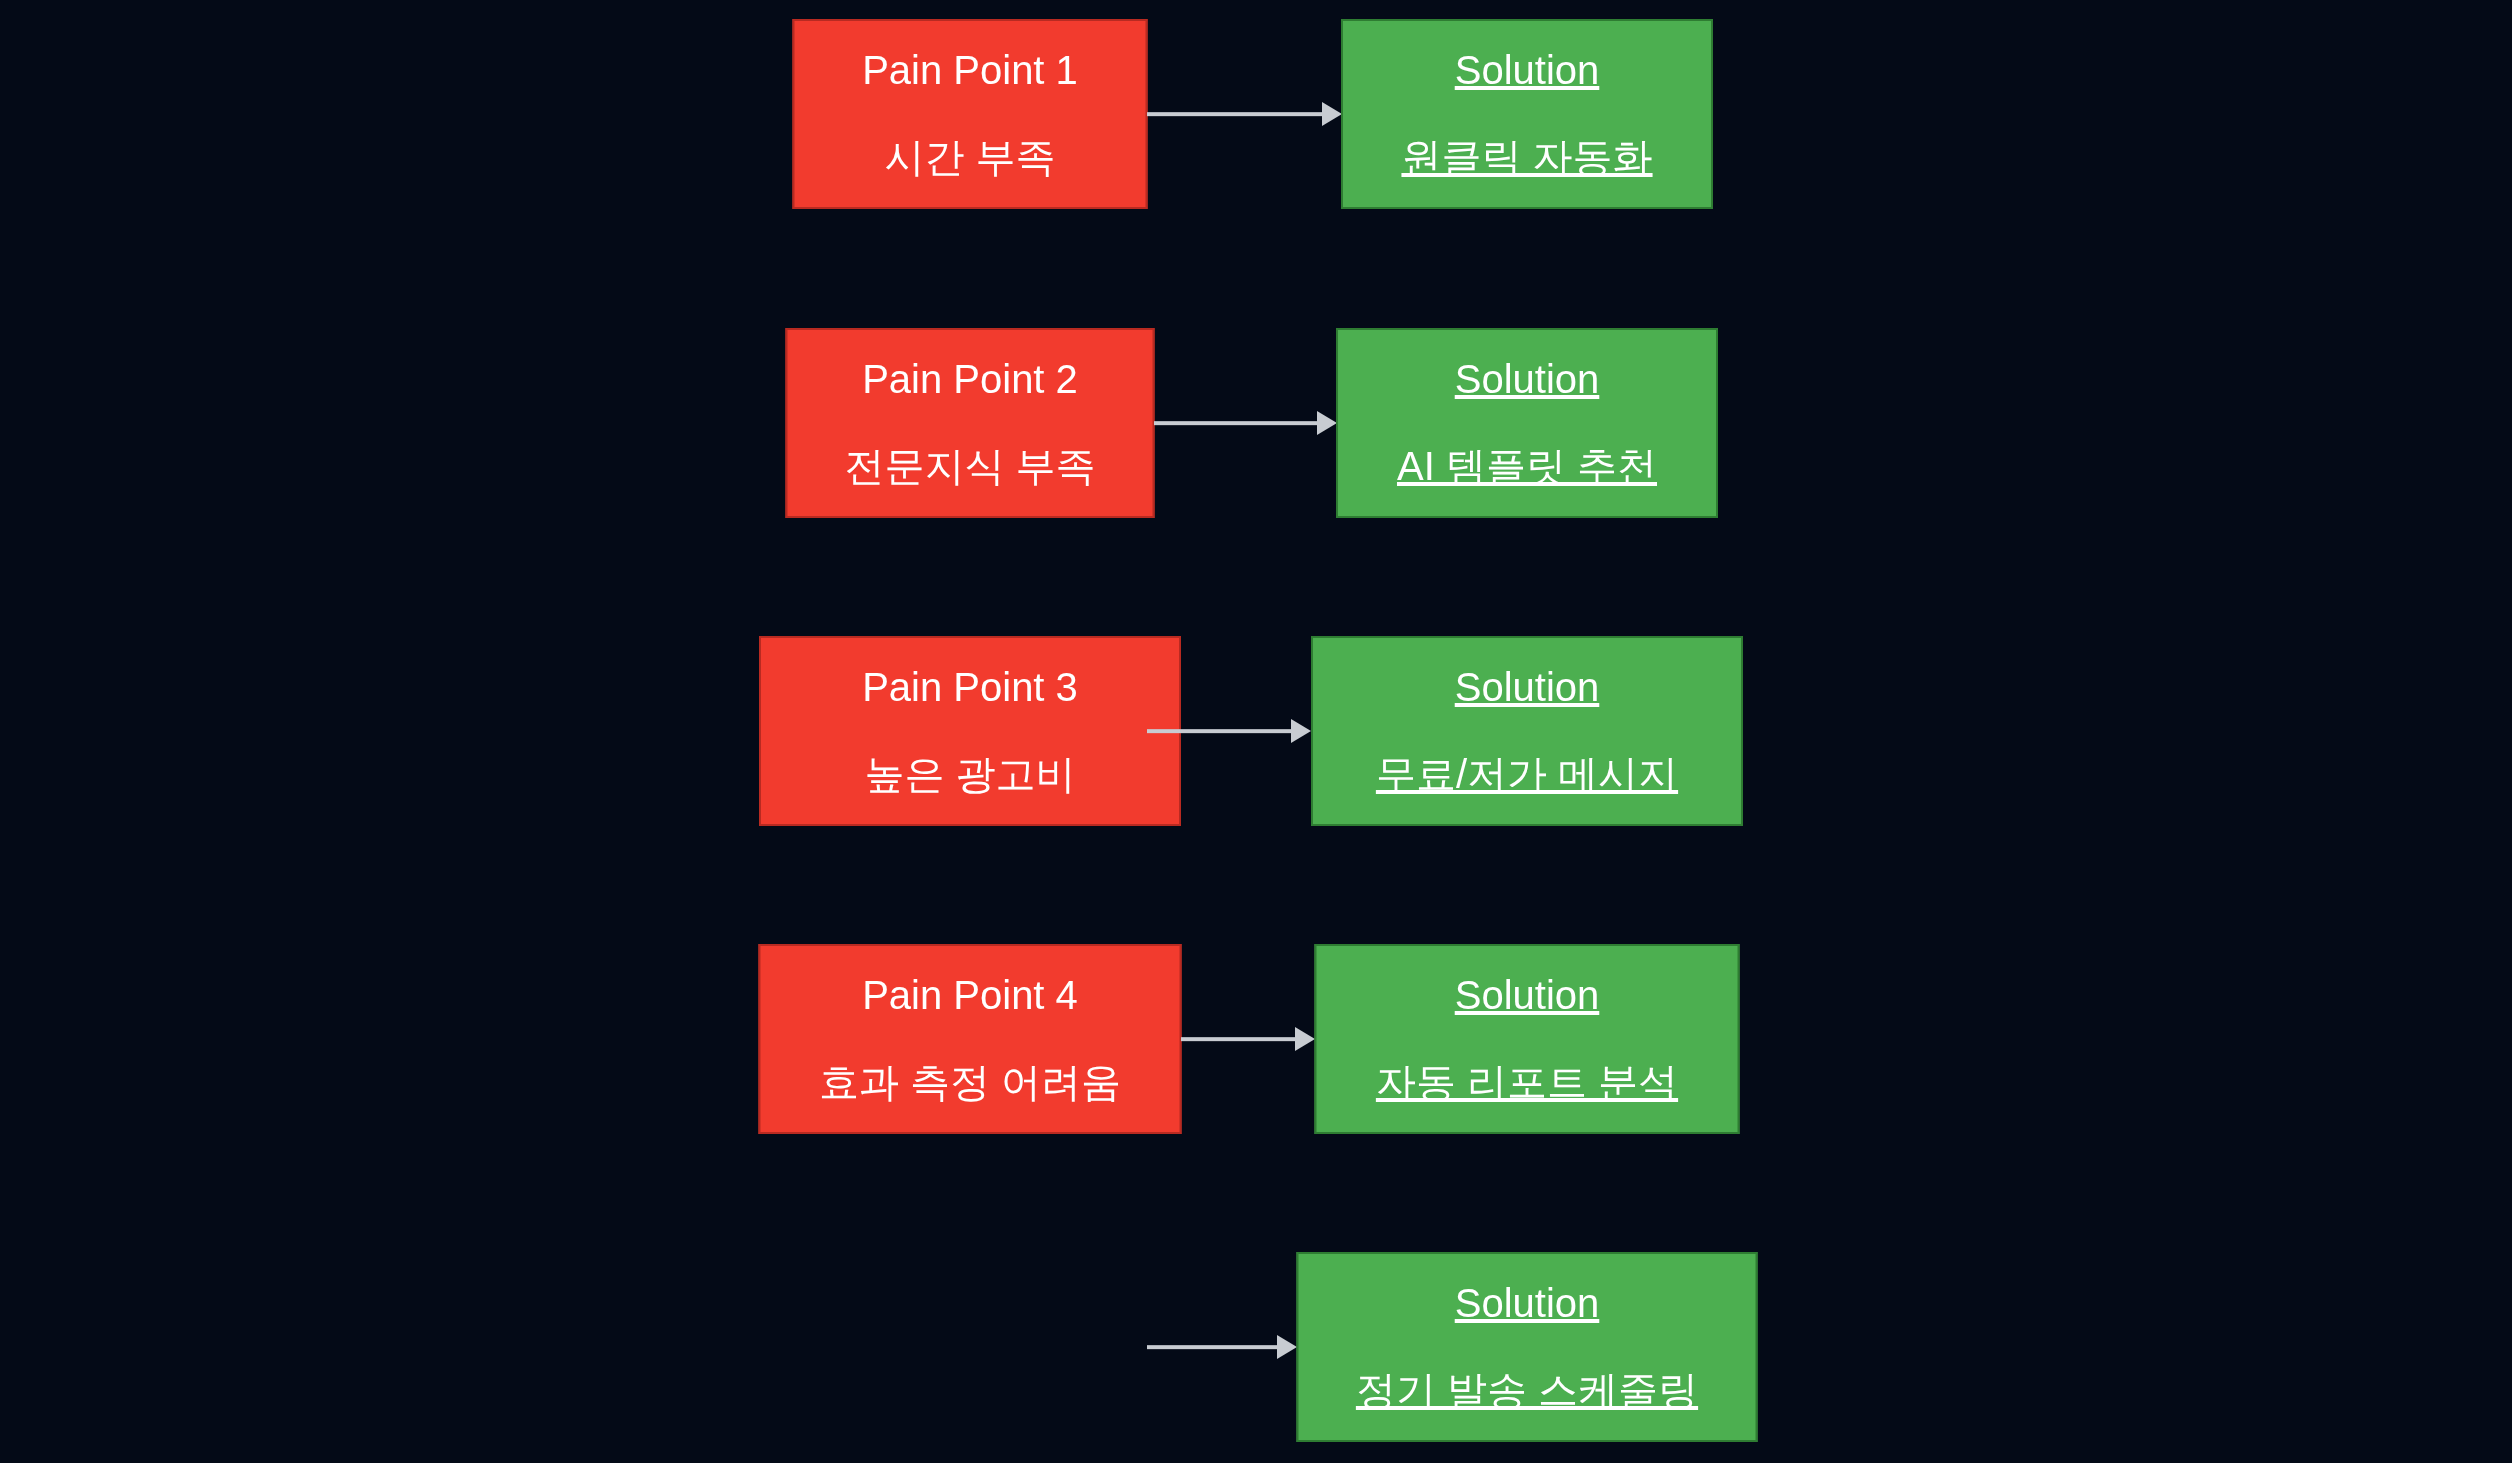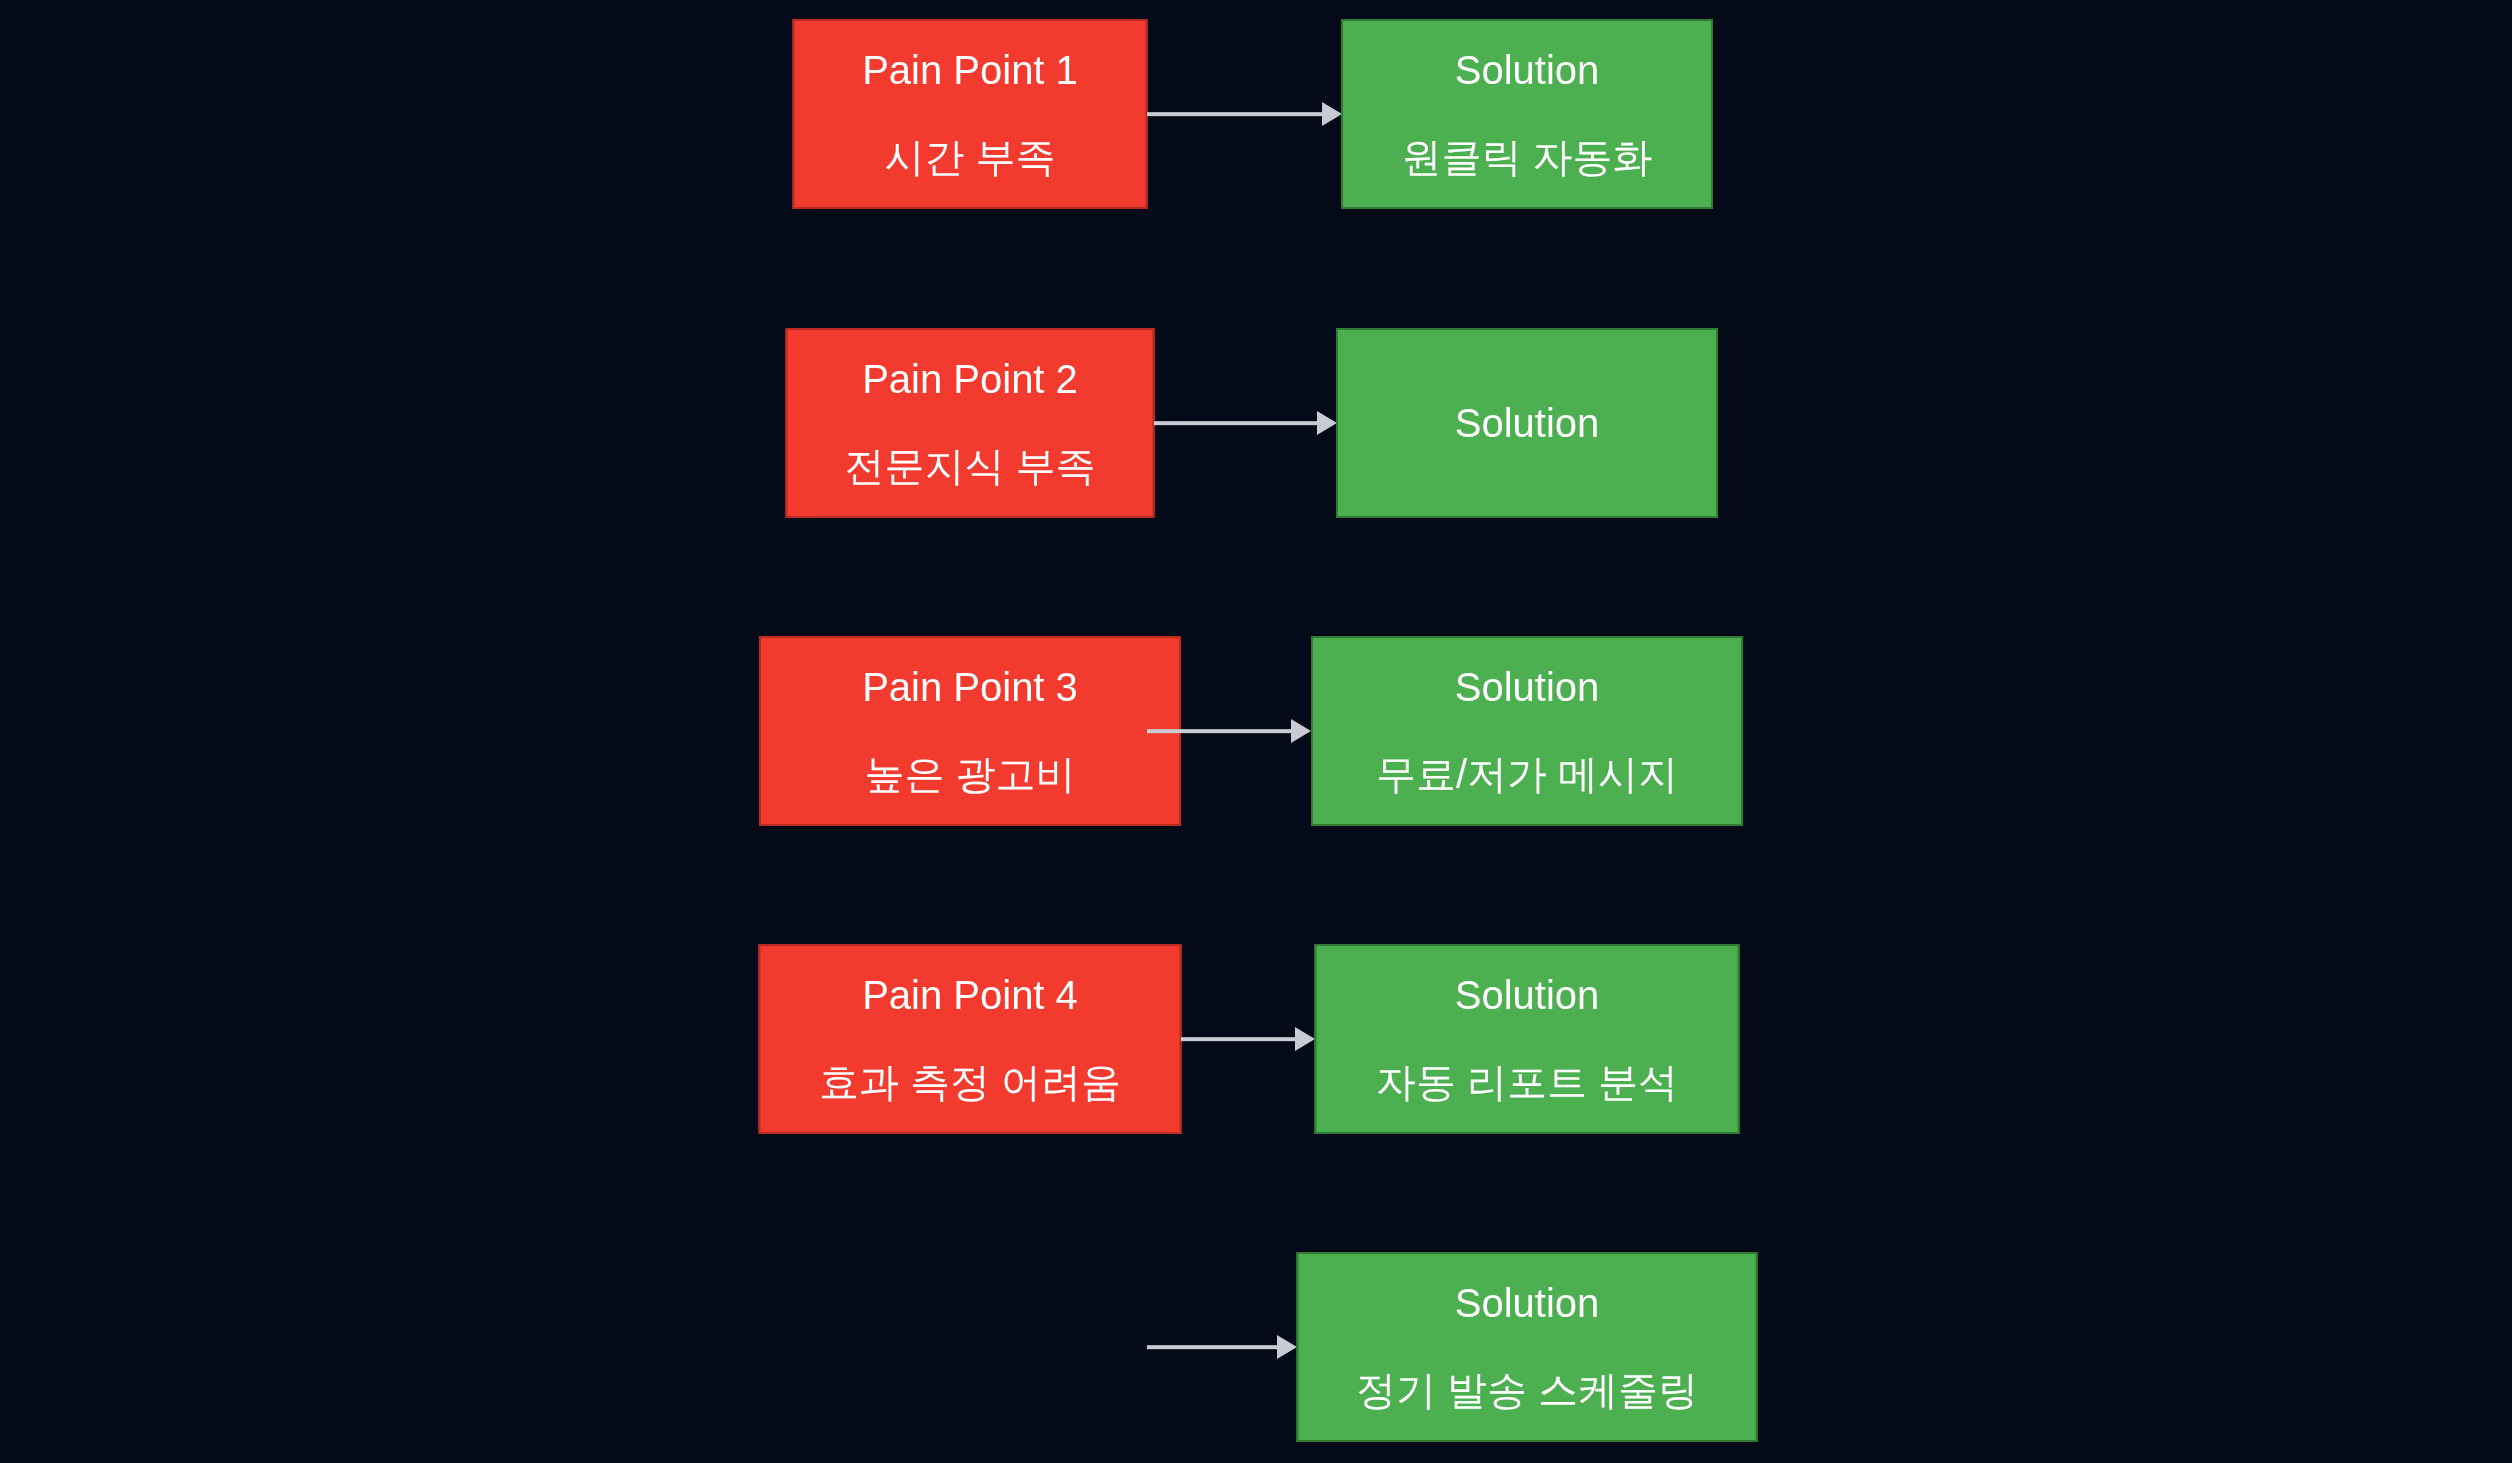--- a/index.html
+++ b/index.html
@@ -54,20 +54,21 @@
     left: 970px;
     transform: translateX(-50%);
     background: var(--pain-fill, #f23b2e);
     border: 2.8px solid var(--pain-border, #b92a21);
   }
   .solution {
     left: 1527px;
     transform: translateX(-50%);
     background: var(--solution-fill, #4caf50);
     border: 2.8px solid var(--solution-border, #2e7d32);
+    text-decoration: underline;
   }
 
   .row-1 .pain { width: 355px; }
   .row-2 .pain { width: 369px; justify-content: center; }
   .row-3 .pain { width: 422px; }
   .row-4 .pain { width: 423px; }
   .row-5 .pain { width: 355px; }
 
   .row-1 .solution { width: 372px; }
   .row-2 .solution { width: 382px; }
@@ -131,20 +132,21 @@
     <div class="node pain">
       <span class="node-title">Pain Point 2</span>
       <span class="node-subtitle">전문지식 부족</span>
     </div>
     <div class="arrow">
       <div class="arrow-line"></div>
       <div class="arrow-head"></div>
     </div>
     <div class="node solution">
       <span class="node-title">Solution</span>
+      <span class="node-subtitle">AI 템플릿 추천</span>
     </div>
   </div>
 
   <div class="row row-3">
     <div class="node pain">
       <span class="node-title">Pain Point 3</span>
       <span class="node-subtitle">높은 광고비</span>
     </div>
     <div class="arrow">
       <div class="arrow-line"></div>

